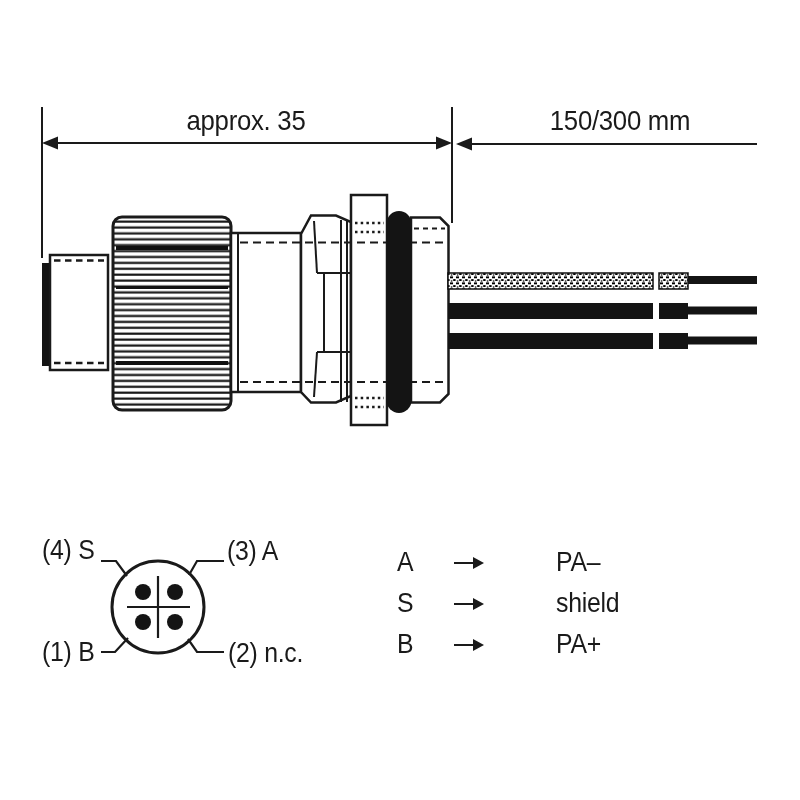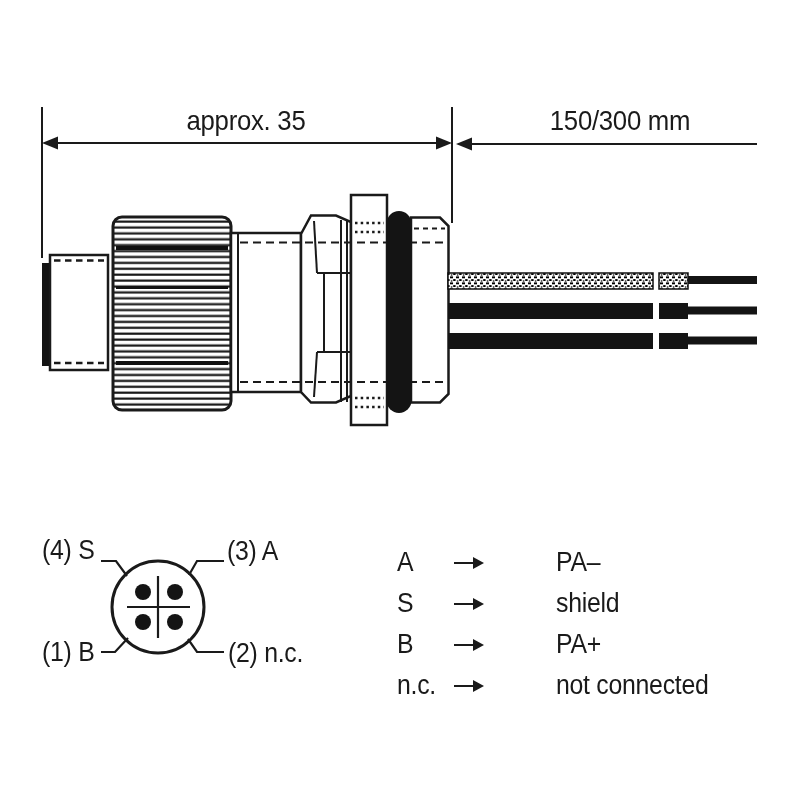--- a/index.html
+++ b/index.html
@@ -162,20 +162,15 @@
     <div class="assign-row">
       <span class="sig">S</span>
       <span class="arrow"></span>
       <span class="val">shield</span>
     </div>
     <div class="assign-row">
       <span class="sig">B</span>
       <span class="arrow"></span>
       <span class="val">PA+</span>
     </div>
-    <div class="assign-row">
-      <span class="sig">n.c.</span>
-      <span class="arrow"></span>
-      <span class="val">not connected</span>
-    </div>
   </div>
 
 </div>
 
 </body></html>

